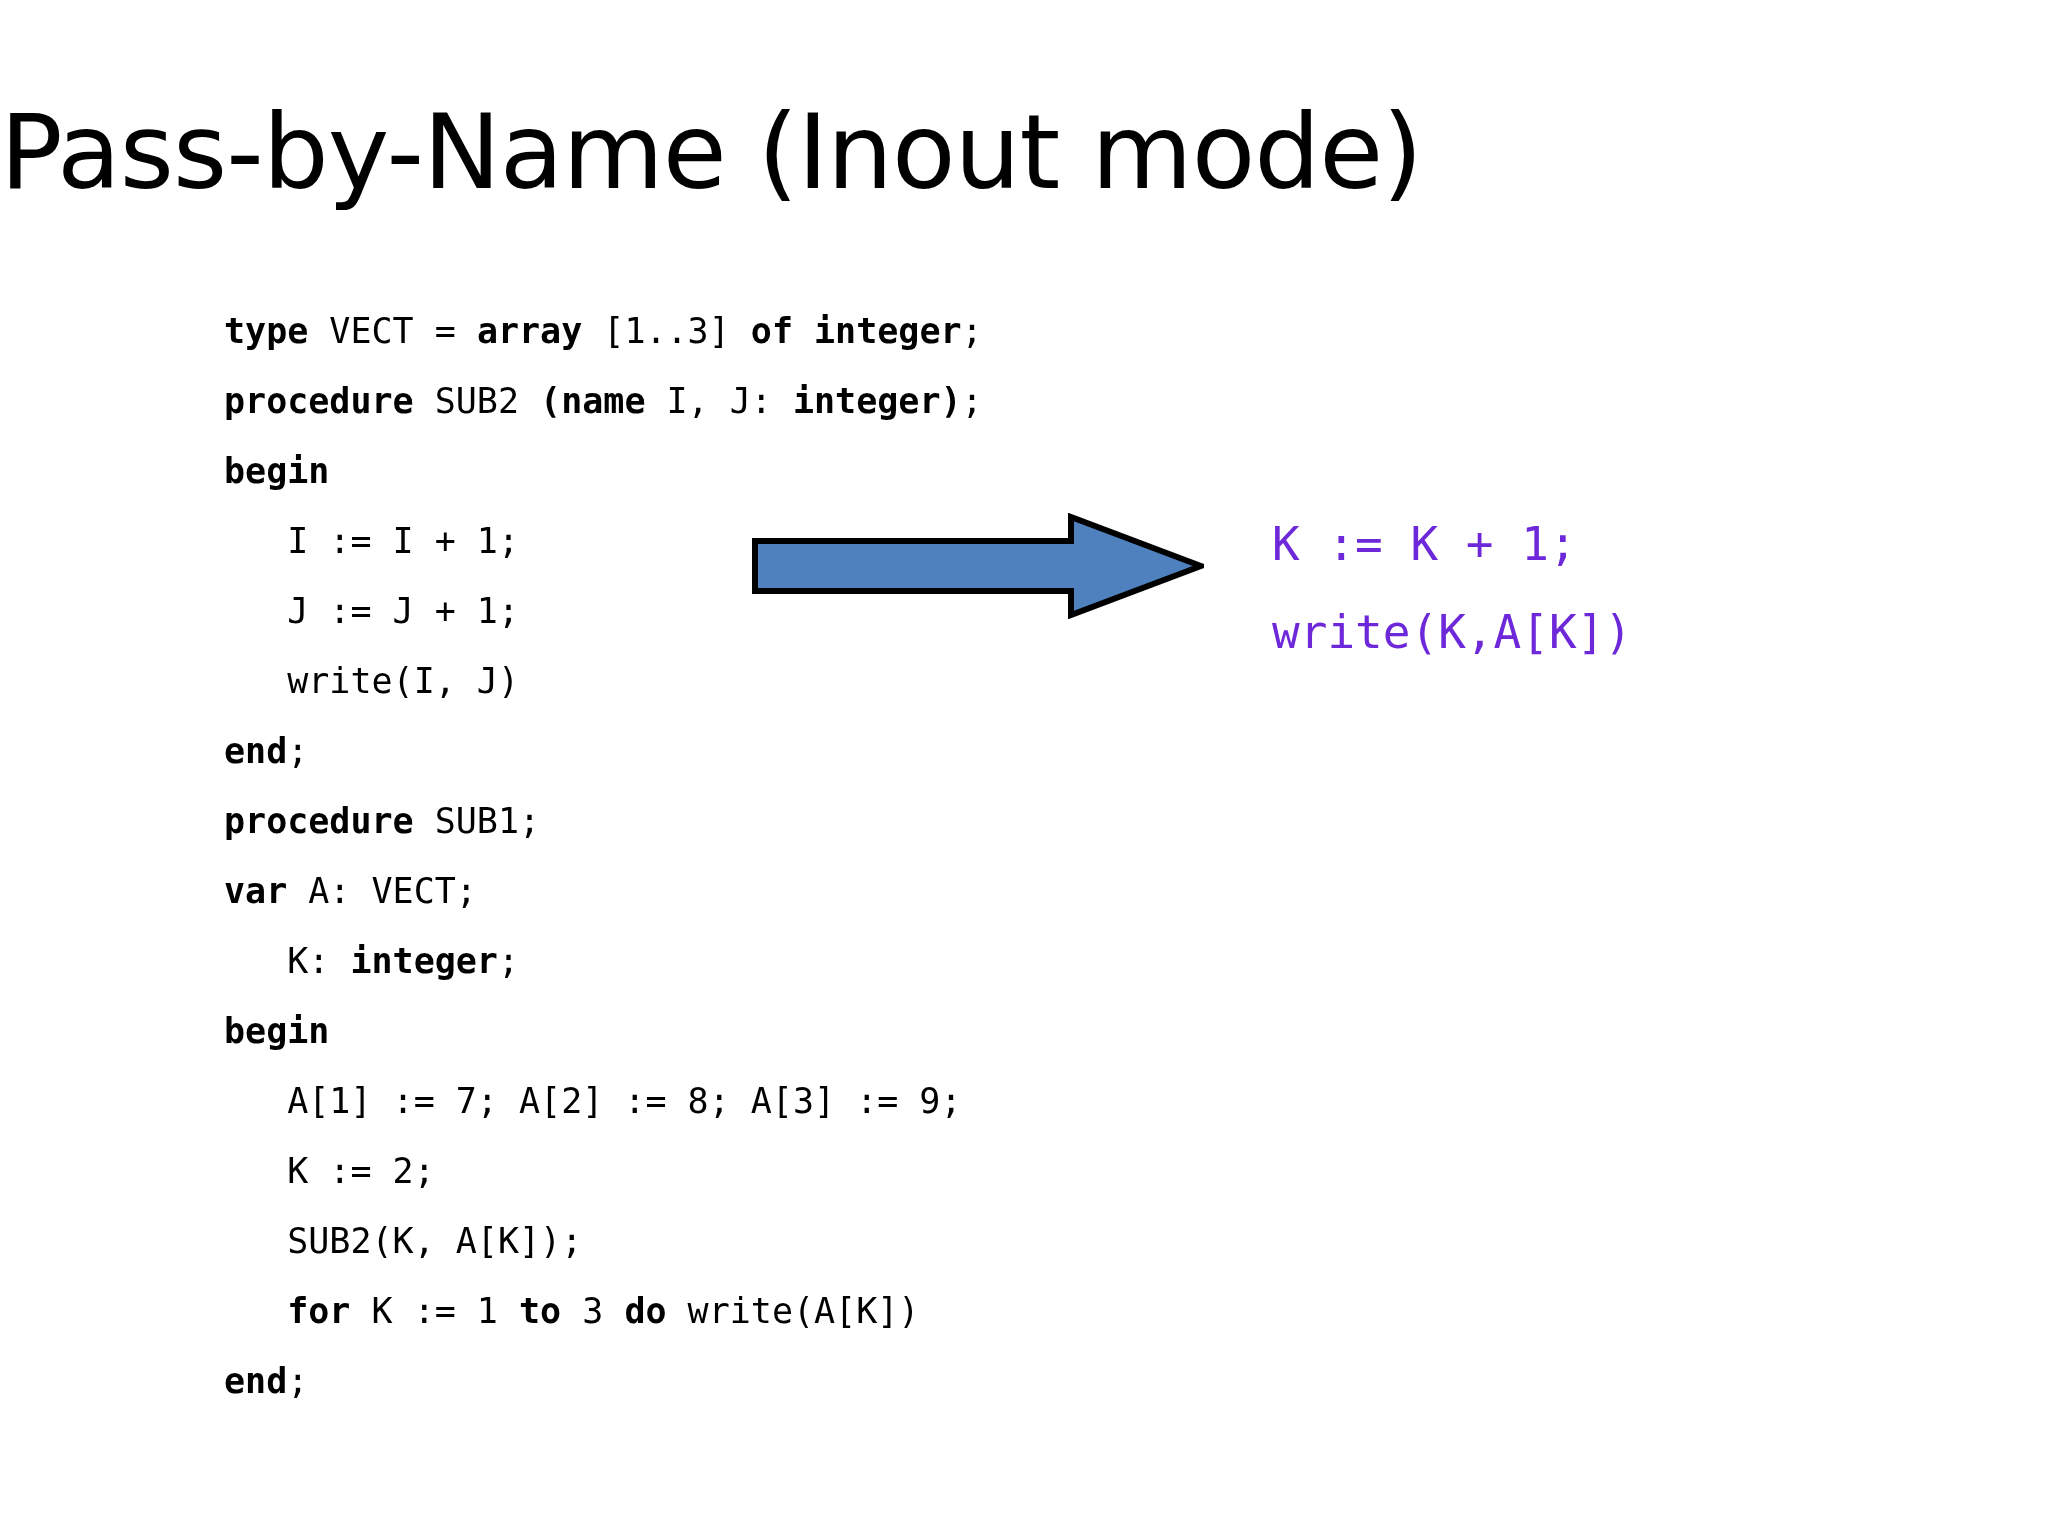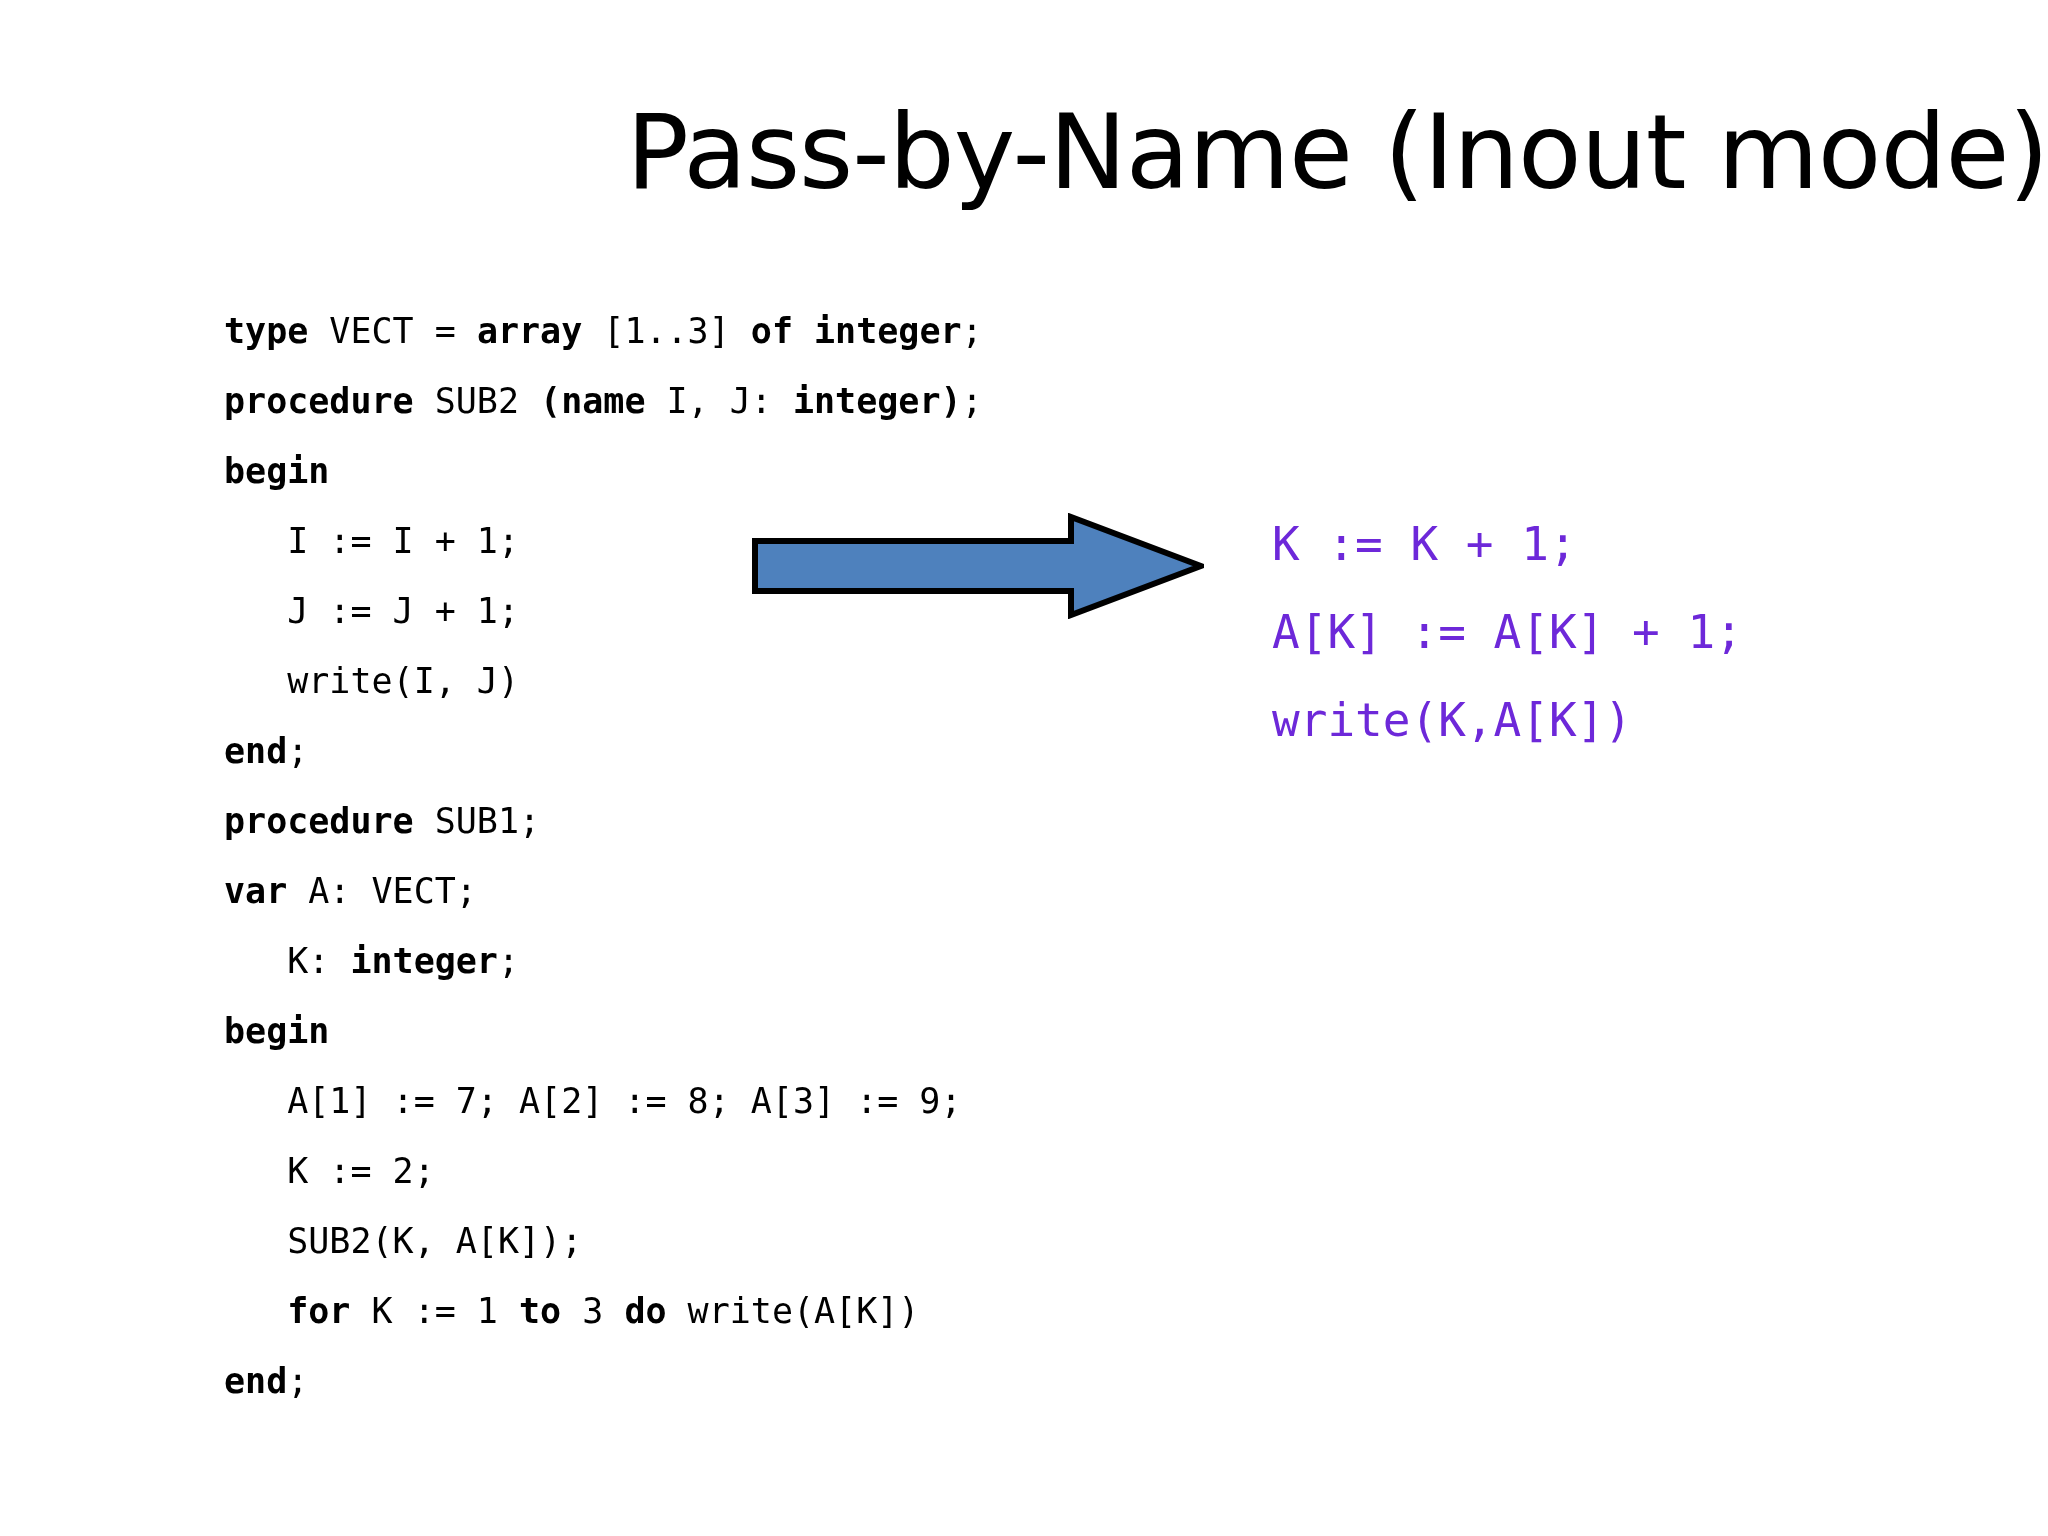--- a/index.html
+++ b/index.html
@@ -15,21 +15,21 @@
     overflow: hidden;
     font-family: "DejaVu Sans Mono", monospace;
   }
 
   
   #slide-title {
     position: absolute;
     left: 0;
     top: 96px;
     width: 2048px;
-    text-align: right;
+    text-align: left;
     font-family: "DejaVu Sans", sans-serif;
     font-weight: 400;
     font-size: 104px;
     line-height: 112px;
     color: #000000;
     letter-spacing: -1px;
     white-space: nowrap;
   }
 
   
@@ -85,15 +85,15 @@
   <div id="slide-title">Pass-by-Name (Inout mode)</div>
 
   <div id="code-left"><div class="code-line"><span class="kw">type</span><span class="pl"> VECT = </span><span class="kw">array</span><span class="pl"> [1..3] </span><span class="kw">of integer</span><span class="pl">;</span></div><div class="code-line"><span class="kw">procedure</span><span class="pl"> SUB2 </span><span class="kw">(name</span><span class="pl"> I, J: </span><span class="kw">integer)</span><span class="pl">;</span></div><div class="code-line"><span class="kw">begin</span></div><div class="code-line"><span class="pl">   I := I + 1;</span></div><div class="code-line"><span class="pl">   J := J + 1;</span></div><div class="code-line"><span class="pl">   write(I, J)</span></div><div class="code-line"><span class="kw">end</span><span class="pl">;</span></div><div class="code-line"><span class="kw">procedure</span><span class="pl"> SUB1;</span></div><div class="code-line"><span class="kw">var</span><span class="pl"> A: VECT;</span></div><div class="code-line"><span class="pl">   K: </span><span class="kw">integer</span><span class="pl">;</span></div><div class="code-line"><span class="kw">begin</span></div><div class="code-line"><span class="pl">   A[1] := 7; A[2] := 8; A[3] := 9;</span></div><div class="code-line"><span class="pl">   K := 2;</span></div><div class="code-line"><span class="pl">   SUB2(K, A[K]);</span></div><div class="code-line"><span class="pl">   </span><span class="kw">for</span><span class="pl"> K := 1 </span><span class="kw">to</span><span class="pl"> 3 </span><span class="kw">do</span><span class="pl"> write(A[K])</span></div><div class="code-line"><span class="kw">end</span><span class="pl">;</span></div></div>
 
   <div id="flow-arrow">
     <svg viewBox="0 0 452 106" width="452" height="106" preserveAspectRatio="none">
       <polygon points="3,28 319,28 319,4 449,53 319,102 319,78 3,78" fill="#4E81BD" stroke="#000000" stroke-width="6" stroke-linejoin="miter"></polygon>
     </svg>
   </div>
 
-  <div id="code-right"><div class="code-line"><span class="pl">K := K + 1;</span></div><div class="code-line"><span class="pl">A[K] := A[K] + 1;</span></div><div class="code-line"><span class="pl">write(K,A[K])</span></div></div>
+  <div id="code-right"><div class="code-line"><span class="pl">K := K + 1;</span></div><div class="code-line"><span class="pl">write(K,A[K])</span></div></div>
 
 </div>
 
 </body></html>

